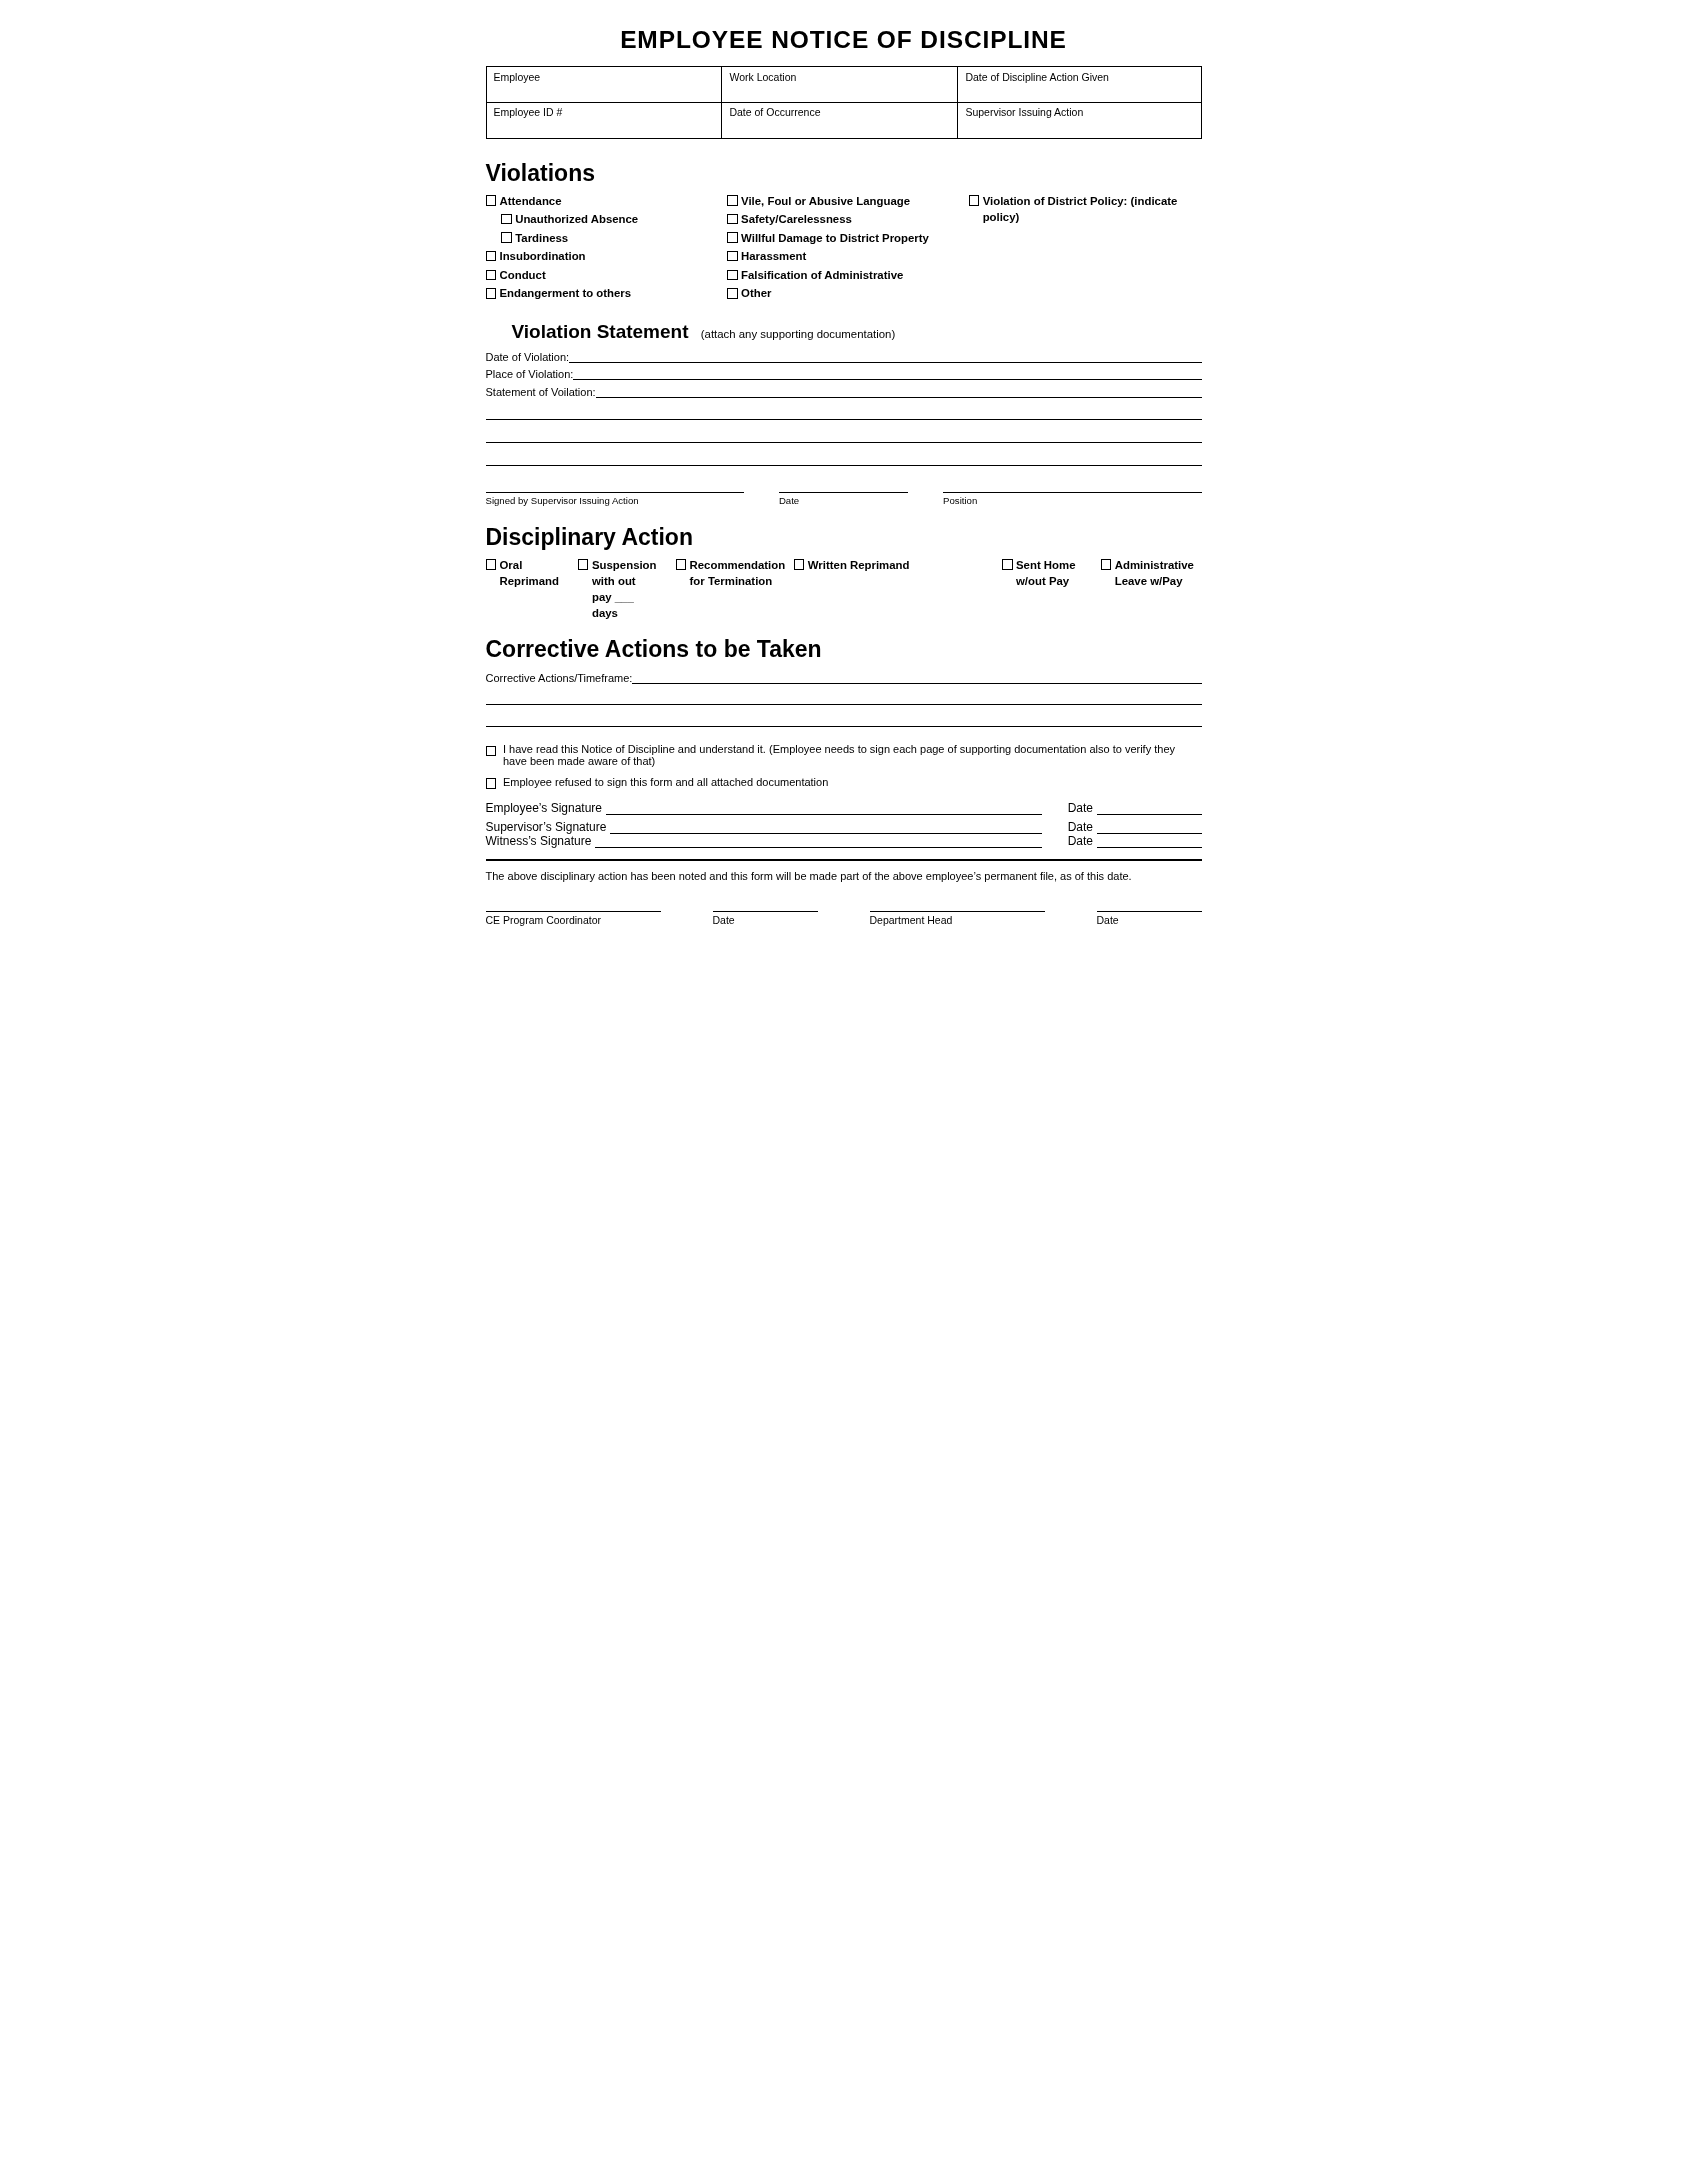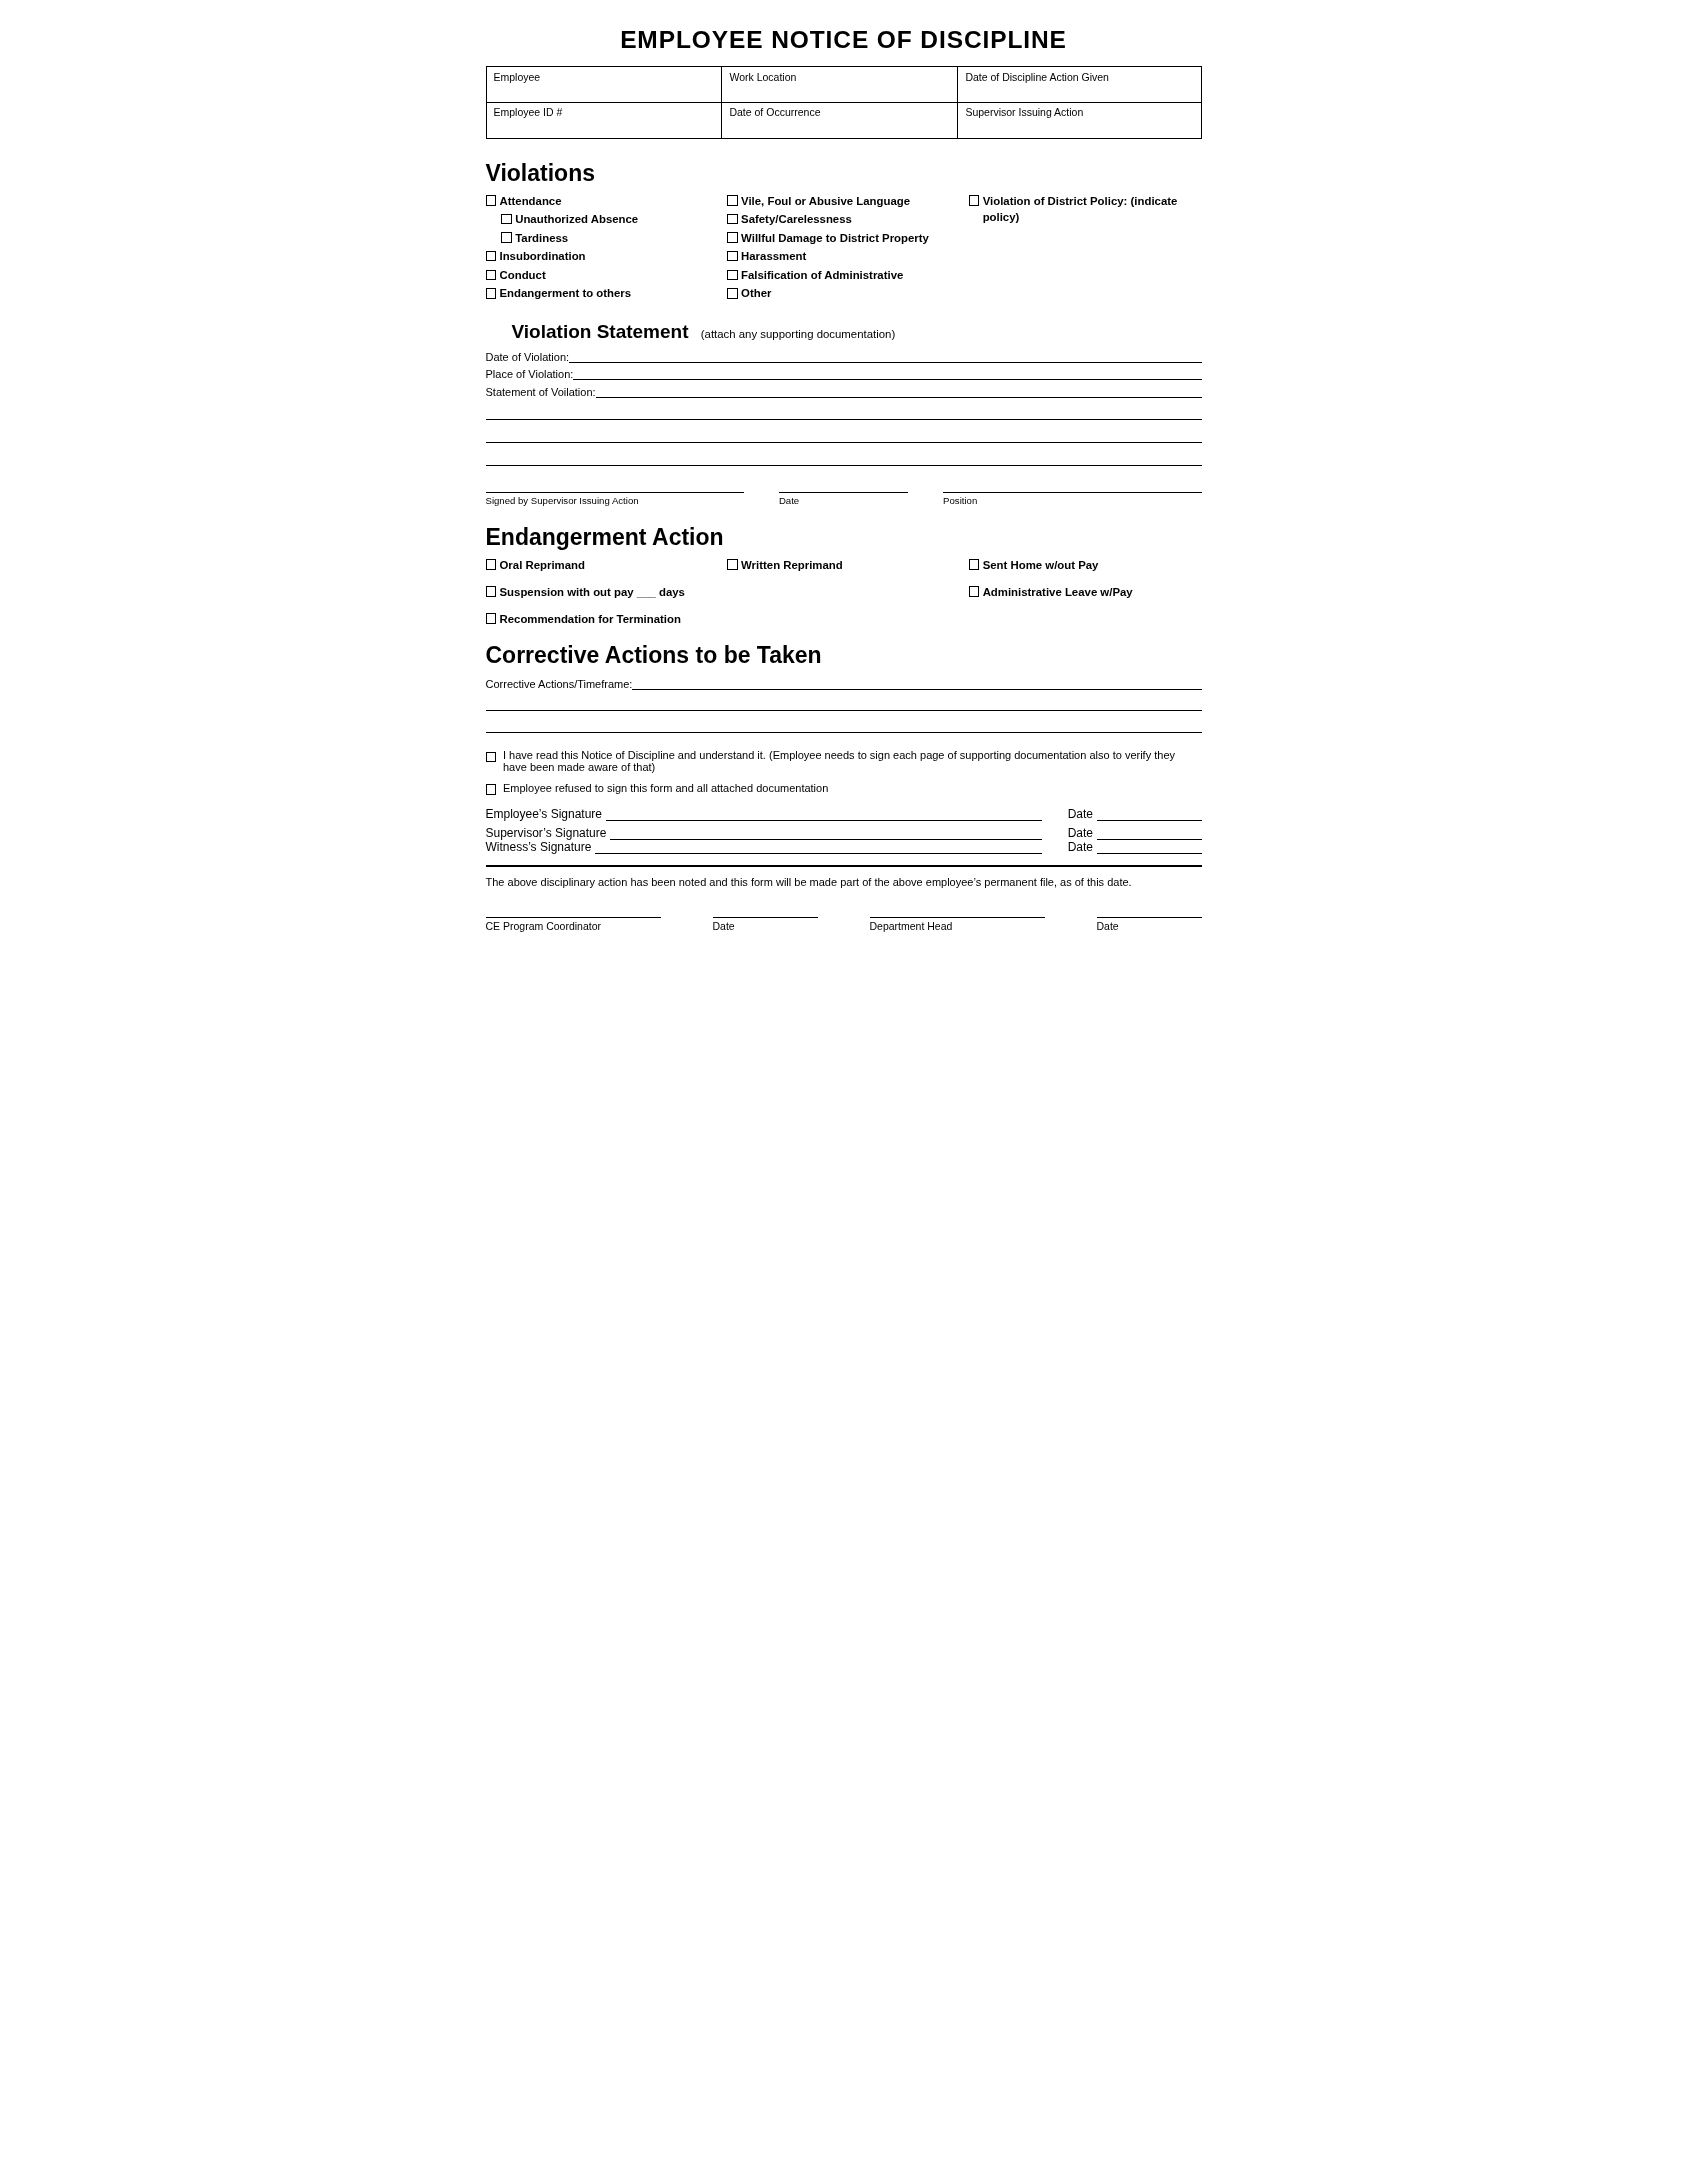--- a/index.html
+++ b/index.html
@@ -137,22 +137,21 @@
     .disc-items {
       display: grid;
       grid-template-columns: 1fr 1fr 1fr;
       font-size: 11.4px;
       font-weight: bold;
       gap: 2.6px 8.7px;
       margin-top: 3.5px;
     }
     .disc-col {
       display: flex;
-      flex-direction: column;
-      gap: 11px;
+      gap: 19px;
     }
     .corrective-section {
       margin-bottom: 15.7px;
     }
     .notice-section {
       margin-bottom: 12.2px;
     }
     .notice-item {
       display: flex;
       gap: 7px;
@@ -356,21 +355,21 @@
       <div class="sig-label">Date</div>
     </div>
     <div class="sig-block" style="flex:2;">
       <div class="sig-line"></div>
       <div class="sig-label">Position</div>
     </div>
   </div>
 </div>
 
 <div class="disciplinary-section">
-  <div class="section-title">Endangerment Action</div>
+  <div class="section-title">Disciplinary Action</div>
   <div class="disc-items">
     <div class="disc-col">
       <div class="check-item">
         <span class="checkbox"></span>
         <span>Oral Reprimand</span>
       </div>
       <div class="check-item">
         <span class="checkbox"></span>
         <span>Suspension with out pay ___ days</span>
       </div>

